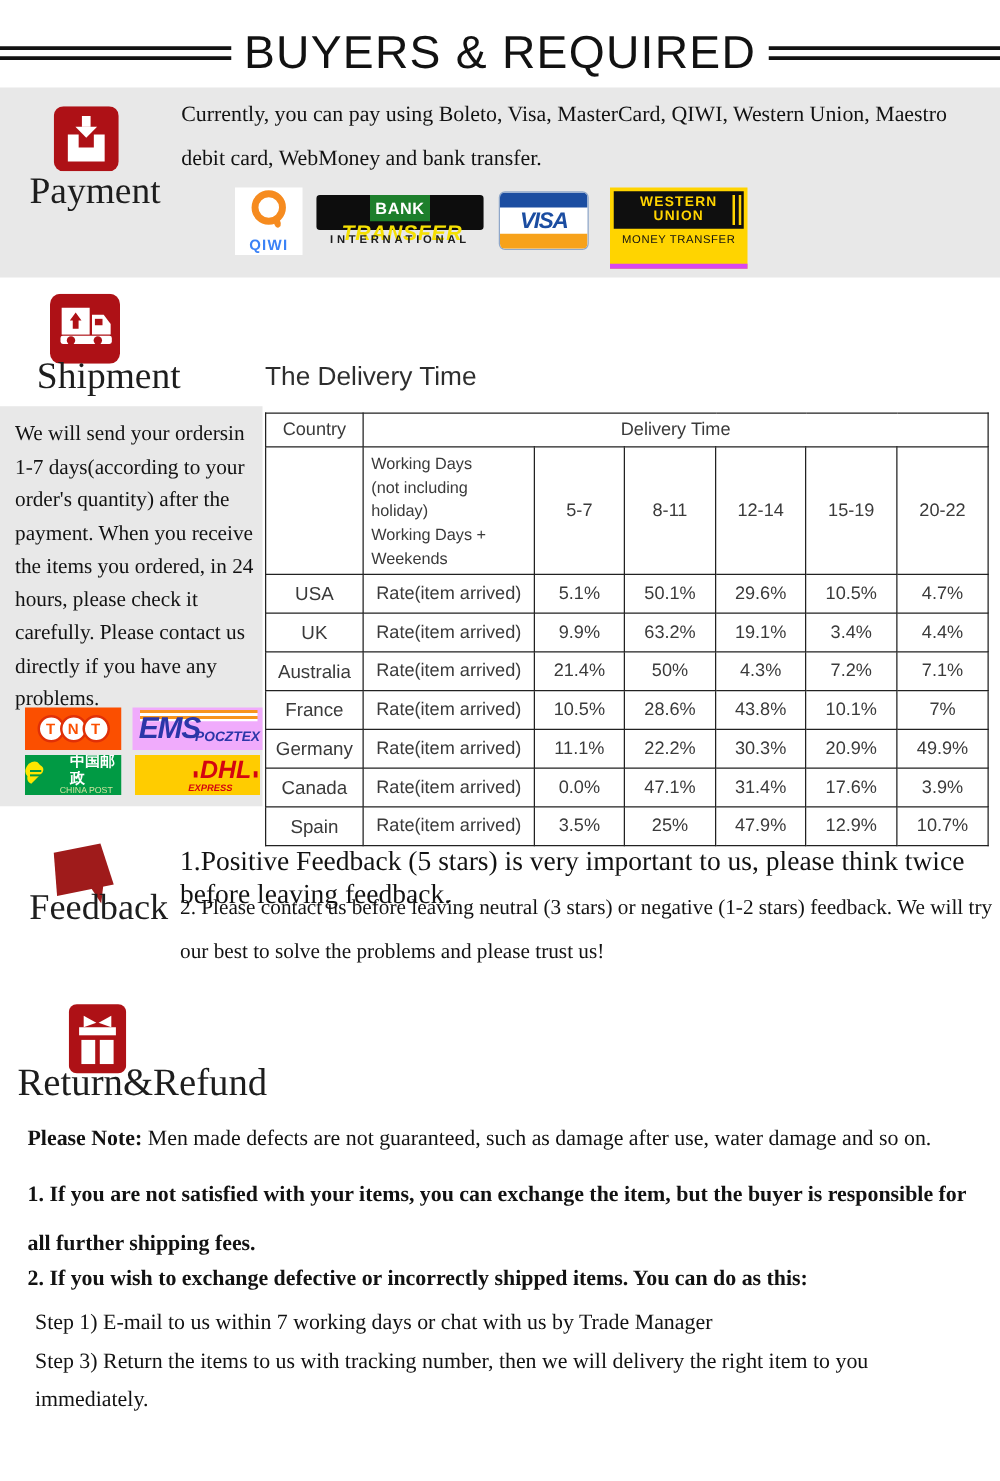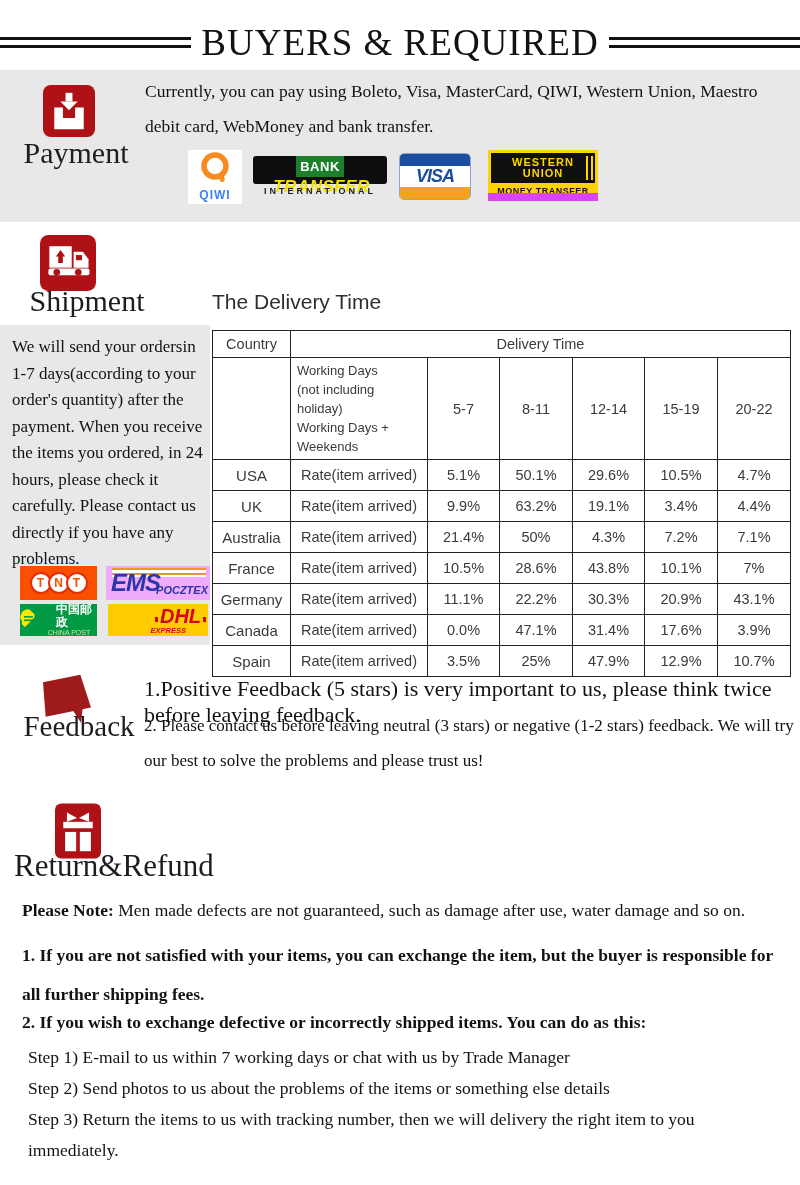--- a/index.html
+++ b/index.html
@@ -5,21 +5,21 @@
   * { margin:0; padding:0; box-sizing:border-box; }
   html,body { background:#fff; }
   body { width:800px; height:1185px; position:relative; overflow:hidden;
          font-family:"Liberation Serif", serif; color:#1c1c1c; }
 
   
   .title-bar { position:absolute; top:16px; left:0; width:800px; height:52px;
                display:flex; align-items:center; }
   .title-rule { flex:1; height:11px; border-top:3px solid #121212; border-bottom:3px solid #121212; }
   .page-title { font-size:37px; font-weight:normal; letter-spacing:1px; color:#121212;
-                margin:0 10px; white-space:nowrap; font-family:Liberation Serif, serif; }
+                margin:0 10px; white-space:nowrap; font-family:Liberation Sans, sans-serif; }
 
   
   .sec-label { position:absolute; font-size:30px; color:#1d1d1d; text-align:center;
                font-family:"Liberation Serif", serif; }
   .icon-tile { position:absolute; }
 
   
   .payment-section { position:absolute; top:70px; left:0; width:800px; height:152px; background:#e8e8e8; }
   .payment-desc { position:absolute; top:4px; left:145px; width:650px;
                   font-size:17.5px; line-height:35px; color:#121212; }
@@ -41,29 +41,29 @@
              font-size:9px; letter-spacing:3px; color:#1c1c1c; margin-top:2px; }
   
   .visa { top:83px; left:399px; width:72px; height:47px; border-radius:5px; border:1px solid #8fa7c9;
           display:flex; flex-direction:column; background:#fff; }
   .visa-top { height:12px; background:#1b4da1; }
   .visa-mid { flex:1; display:flex; align-items:center; justify-content:center; }
   .visa-text { color:#1b4da1; font-family:"Liberation Sans", sans-serif; font-weight:bold;
                font-style:italic; font-size:18px; letter-spacing:-1px; }
   .visa-bottom { height:12px; background:#f7a21b; }
   
-  .wu { top:80px; left:488px; width:110px; height:51px; background:#ffd400; padding:3px 3px 0 3px;
-        border-bottom:8px solid #d946ef; }
+  .wu { top:80px; left:488px; width:110px; height:65px; background:#ffd400; padding:3px 3px 0 3px;
+        border-bottom:4px solid #d946ef; }
   .wu-black { background:#0f0f0f; height:30px; display:flex; flex-direction:column;
               align-items:center; justify-content:center; position:relative; }
   .wu-black span { color:#ffd400; font-family:"Liberation Sans", sans-serif; font-weight:bold;
                    font-size:11px; line-height:11px; letter-spacing:1px; }
   .wu-bars { position:absolute; right:2px; top:3px; width:7px; height:24px;
              border-left:2px solid #ffd400; border-right:2px solid #ffd400; }
-  .wu-sub { text-align:center; font-family:"Liberation Sans", sans-serif; font-weight:bold;
+  .wu-sub { text-align:center; font-family:"Liberation Sans", sans-serif; font-weight:normal;
             font-size:9px; color:#111; margin-top:3px; letter-spacing:0.5px; }
 
   
   .shipment-section { position:absolute; top:222px; left:0; width:800px; height:423px; }
   .delivery-heading { position:absolute; top:68px; left:212px; width:578px; text-align:left;
                       font-family:"Liberation Sans", sans-serif; font-size:21px; color:#2e2e2e; }
   .ship-note-box { position:absolute; top:103px; left:0; width:210px; height:320px; background:#e8e8e8; }
   .ship-note { padding:9px 3px 0 12px; font-size:17px; line-height:26.5px; color:#121212; }
 
   
@@ -258,21 +258,21 @@
       <td>10.1%</td>
       <td>7%</td>
     </tr>
     <tr class="row-data">
       <td class="country-cell">Germany</td>
       <td>Rate(item arrived)</td>
       <td>11.1%</td>
       <td>22.2%</td>
       <td>30.3%</td>
       <td>20.9%</td>
-      <td>43.1%</td>
+      <td>49.9%</td>
     </tr>
     <tr class="row-data">
       <td class="country-cell">Canada</td>
       <td>Rate(item arrived)</td>
       <td>0.0%</td>
       <td>47.1%</td>
       <td>31.4%</td>
       <td>17.6%</td>
       <td>3.9%</td>
     </tr>
@@ -346,16 +346,15 @@
   </span>
   <div class="sec-label" style="top:58px;left:14px;width:250px;text-align:left;font-size:31px;">Return&amp;Refund</div>
 
   <p class="ret-note"><b>Please Note:</b><span> Men made defects are not guaranteed, such as damage after use, water damage and so on.</span></p>
 
   <p class="ret-p1">1. If you are not satisfied with your items, you can exchange the item, but the buyer is responsible for all further shipping fees.</p>
   <p class="ret-p2">2. If you wish to exchange defective or incorrectly shipped items. You can do as this:</p>
 
   <div class="ret-steps">
     <div>Step 1) E-mail to us within 7 working days or chat with us by Trade Manager</div>
-    <div>Step 2) Send photos to us about the problems of the items or something else details</div>
     <div>Step 3) Return the items to us with tracking number, then we will delivery the right item to you immediately.</div>
   </div>
 </section>
 
 </body></html>

